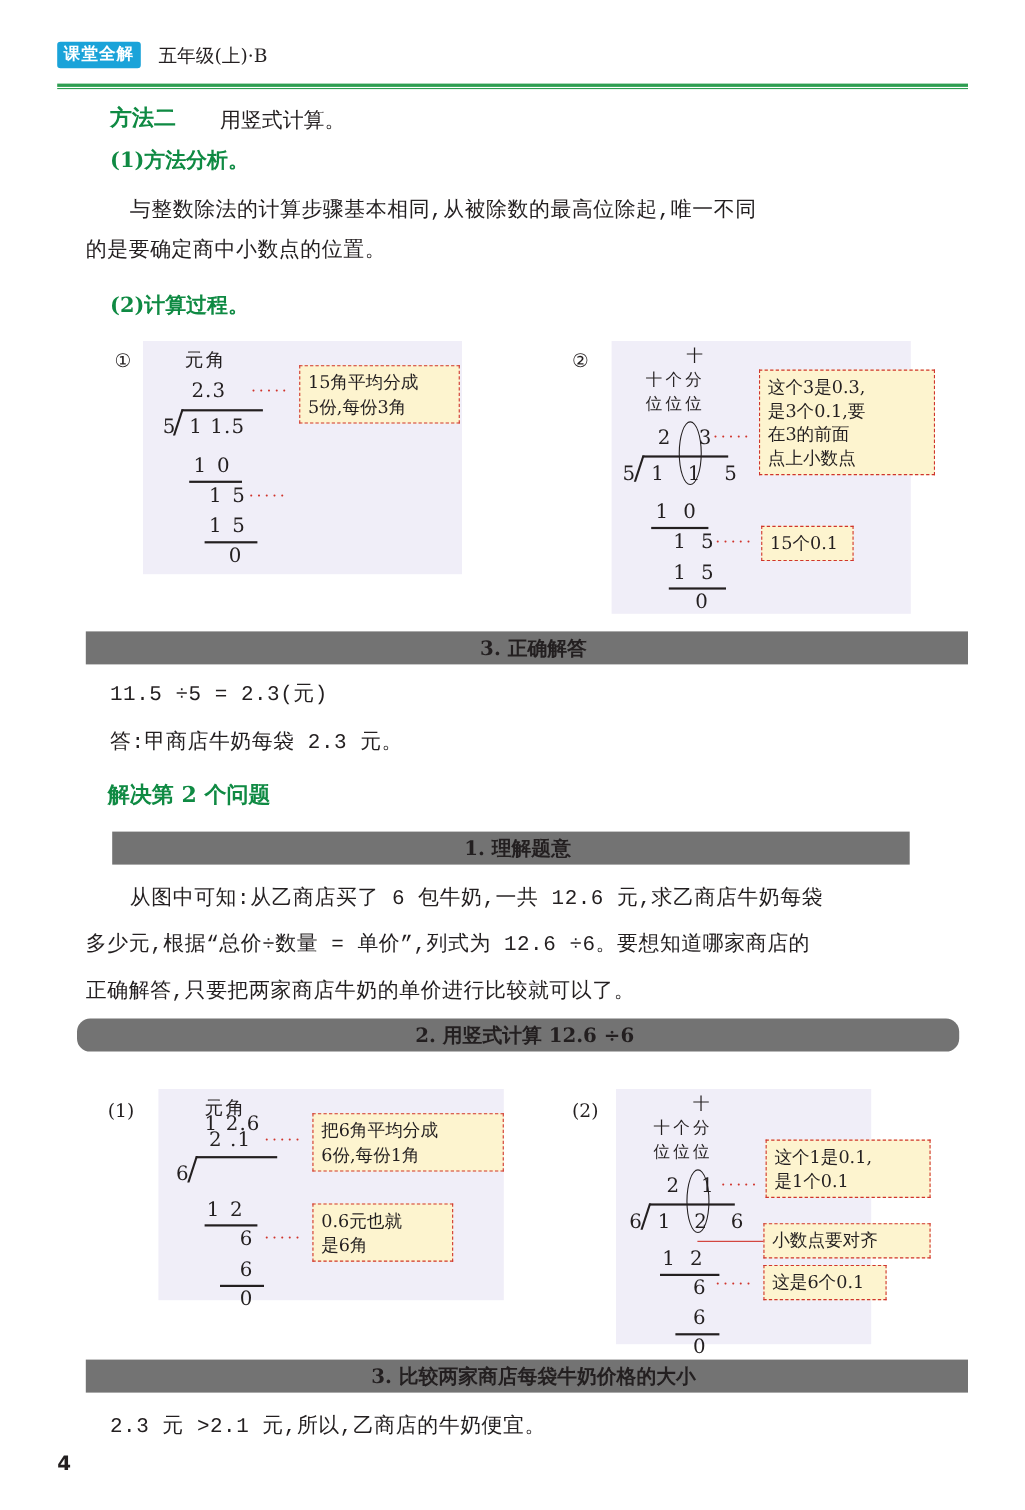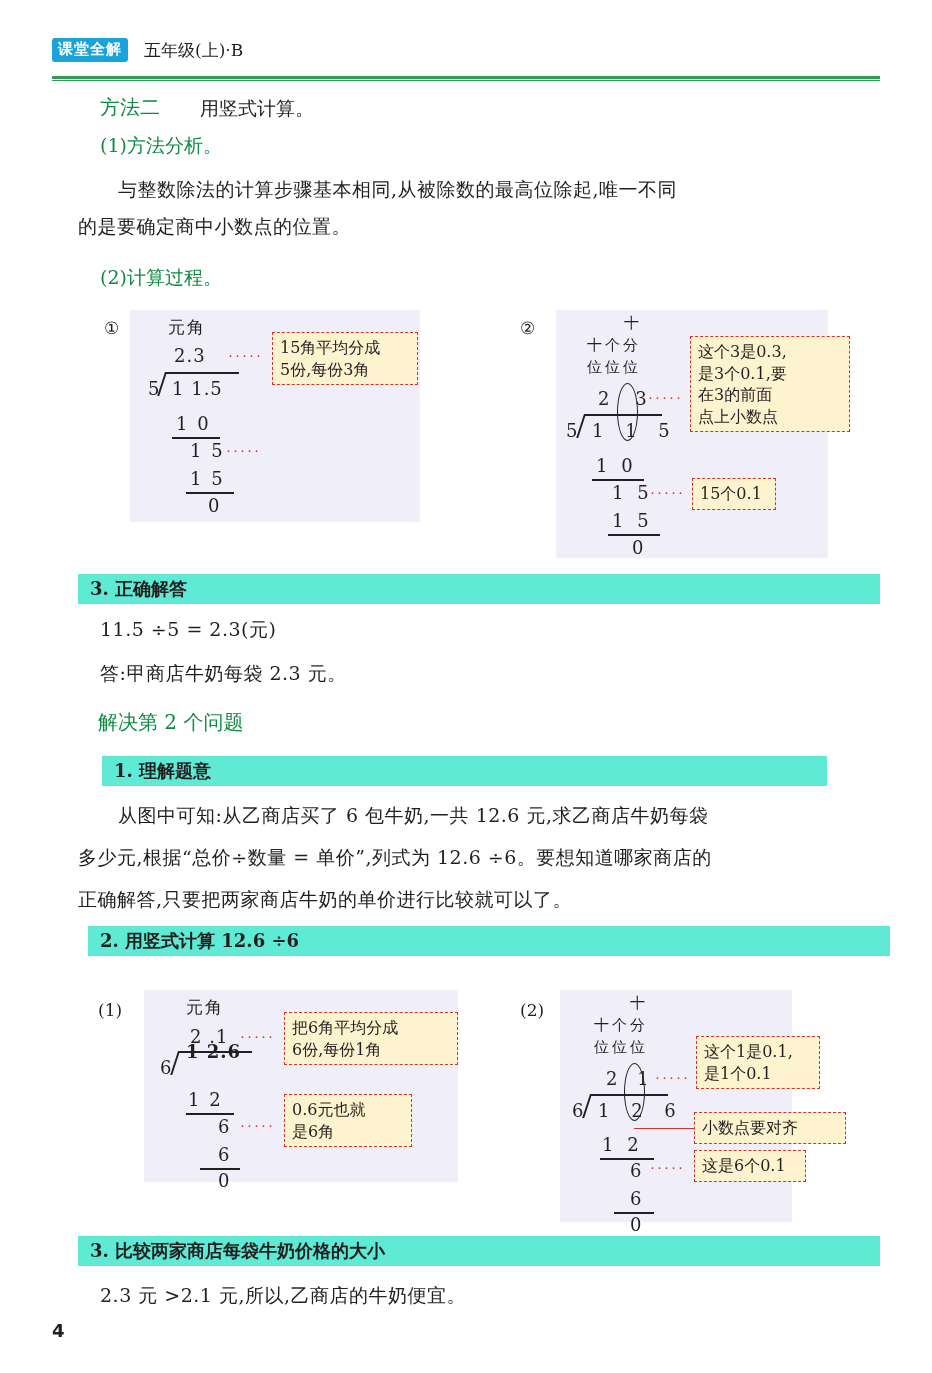--- a/index.html
+++ b/index.html
@@ -21,31 +21,31 @@
   .hdr-text{
     display:inline-block;margin-left:12px;font-size:17px;
     font-family:"DejaVu Serif", serif;vertical-align:middle;color:#231f20;
   }
   .hdr-rule{position:absolute;left:52px;top:76px;width:828px;height:3px;background:#2e9e52;}
   .hdr-rule2{position:absolute;left:52px;top:80px;width:828px;height:1px;background:#2e9e52;}
 
   
   .t{position:absolute;white-space:nowrap;font-family:"DejaVu Serif", serif;}
   .green{color:#0f8a43;}
-  .bold{font-weight:normal;text-align:right;}
+  .bold{font-weight:bold;text-align:right;}
   .f20{font-size:20px;}
   .f19{font-size:19px;}
   .f18{font-size:18px;}
   .f17{font-size:17px;}
   .f15{font-size:15px;}
-  .body-line{font-size:19px;letter-spacing:0.5px;}
+  .body-line{font-size:19px;letter-spacing:0.5px;font-family:Liberation Mono, monospace;}
 
   
   .secbar{
-    position:absolute;background:#5eead4;height:30px;display:flex;align-items:center;
+    position:absolute;background:#737373;height:30px;display:flex;align-items:center;justify-content:center;
   }
   .secbar span{font-family:"DejaVu Serif", serif;font-weight:bold;font-size:18px;color:#231f20;padding-left:12px;}
 
   
   .panel{position:absolute;background:#f0eef8;}
 
   
   .callout{
     position:absolute;background:#fdf4cf;border:1.5px dashed #d0342c;
     font-family:"DejaVu Serif", serif;font-size:16px;color:#231f20;
@@ -160,36 +160,36 @@
   <div class="t f20 bold green" style="left:98px;top:709px;">解决第 2 个问题</div>
 
   <div class="secbar" style="left:78px;top:756px;width:725px;margin-left:24px;">
     <span>1. 理解题意</span>
   </div>
 
   <div class="t body-line" style="left:118px;top:803px;">从图中可知:从乙商店买了 6 包牛奶,一共 12.6 元,求乙商店牛奶每袋</div>
   <div class="t body-line" style="left:78px;top:845px;">多少元,根据“总价÷数量 = 单价”,列式为 12.6 ÷6。要想知道哪家商店的</div>
   <div class="t body-line" style="left:78px;top:887px;">正确解答,只要把两家商店牛奶的单价进行比较就可以了。</div>
 
-  <div class="secbar" style="left:88px;top:926px;width:802px;">
+  <div class="secbar" style="left:70px;top:926px;width:802px;border-radius:12px;">
     <span>2. 用竖式计算 12.6 ÷6</span>
   </div>
 
   <div class="panel" style="left:144px;top:990px;width:314px;height:192px;"></div>
 
   <div class="t f17" style="left:98px;top:1000px;">(1)</div>
   <div class="t f17" style="left:186px;top:996px;letter-spacing:2px;">元角</div>
 
   <div class="num f18" style="left:190px;top:1026px;letter-spacing:1px;">2 .1</div>
   <div class="num f18" style="left:160px;top:1057px;">6</div>
   <div class="divbar" style="left:178px;top:1051px;width:74px;height:24px;">
     <div class="tick"></div>
       <div class="top" style="width:74px;"></div>
   </div>
-  <div class="num f18" style="left:186px;top:1041px;letter-spacing:1px;font-weight:bold;">1 2.6</div>
+  <div class="num f18" style="left:186px;top:1011px;letter-spacing:1px;">1 2.6</div>
 
   <div class="num f18" style="left:188px;top:1089px;letter-spacing:2px;">1 2</div>
   <div class="hline" style="left:186px;top:1113px;width:48px;"></div>
   <div class="num f18" style="left:218px;top:1116px;">6</div>
   <div class="num f18" style="left:218px;top:1144px;">6</div>
   <div class="hline" style="left:200px;top:1168px;width:40px;"></div>
   <div class="num f18" style="left:218px;top:1170px;">0</div>
 
   <div class="dots" style="left:240px;top:1029px;">·····</div>
   <div class="callout" style="left:284px;top:1012px;width:174px;">
@@ -220,21 +220,21 @@
   <div class="ellipse" style="left:624px;top:1063px;width:19px;height:56px;"></div>
 
   <div class="num f18" style="left:602px;top:1134px;letter-spacing:4px;">1 2</div>
   <div class="hline" style="left:600px;top:1158px;width:54px;"></div>
   <div class="num f18" style="left:630px;top:1160px;">6</div>
   <div class="num f18" style="left:630px;top:1188px;">6</div>
   <div class="hline" style="left:614px;top:1212px;width:40px;"></div>
   <div class="num f18" style="left:630px;top:1214px;">0</div>
 
   <div class="dots" style="left:655px;top:1070px;">·····</div>
-  <div class="callout" style="left:696px;top:1036px;width:124px;">
+  <div class="callout" style="left:696px;top:1036px;width:150px;">
     <div>这个1是0.1,</div>
     <div>是1个0.1</div>
   </div>
 
   <div class="redline" style="left:634px;top:1128px;width:62px;"></div>
   <div class="callout" style="left:694px;top:1112px;width:152px;">小数点要对齐</div>
 
   <div class="dots" style="left:650px;top:1160px;">·····</div>
   <div class="callout" style="left:694px;top:1150px;width:112px;">这是6个0.1</div>
 

